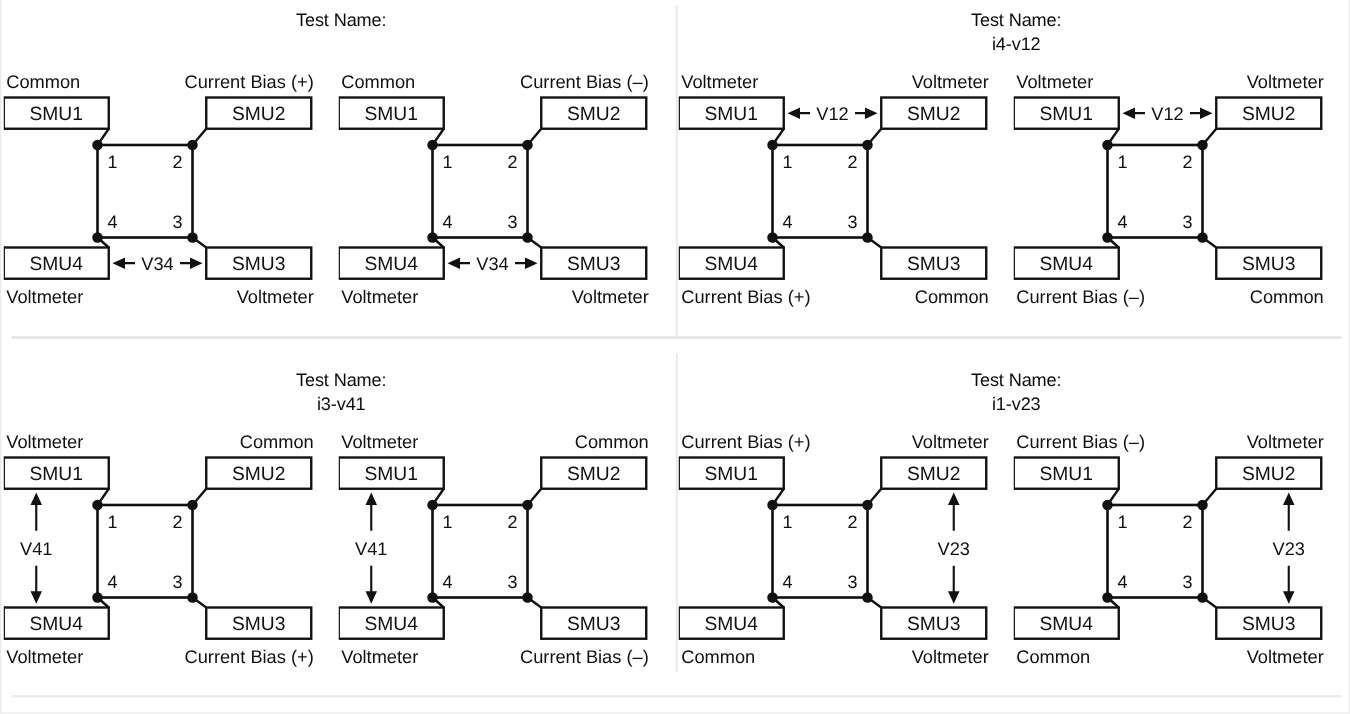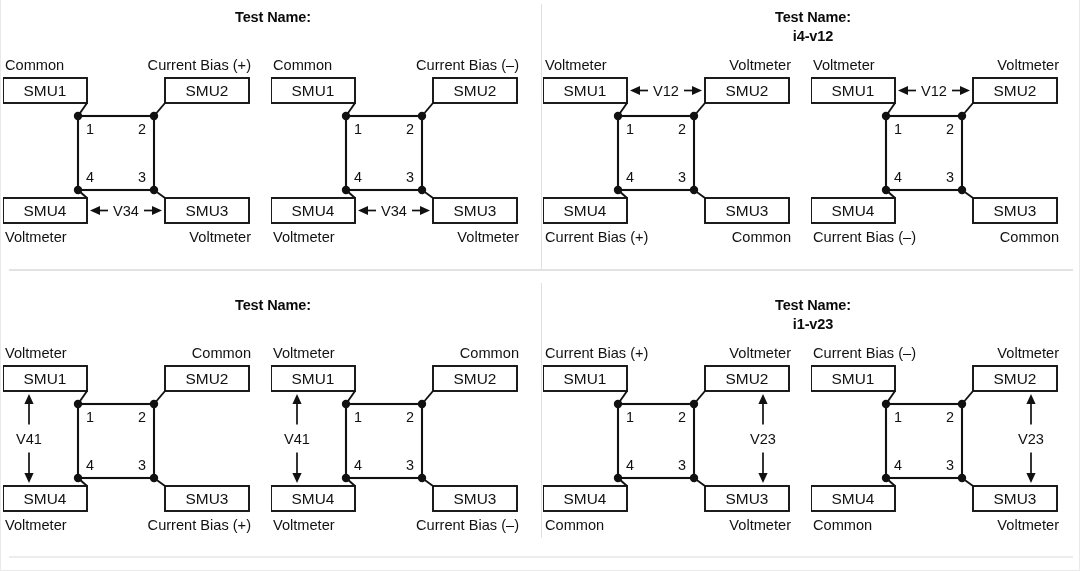--- a/index.html
+++ b/index.html
@@ -31,21 +31,21 @@
     background:#ececec;
   }
   .divider-v2{
     position:absolute;left:540px;top:283px;width:1px;height:255px;
     background:#e0e0e0;
   }
   .quad{position:absolute;width:540px;height:285px;}
   .q-title{
     position:absolute;left:0;top:8px;width:540px;
     text-align:center;
-    font-size:14.5px;font-weight:bold;line-height:1.28;
+    font-size:14.5px;font-weight:normal;line-height:1.28;
     letter-spacing:-0.1px;
     color:#0b0b0b;
   }
   .q-title .l2{display:block;}
   .pairwrap{position:absolute;left:0;top:46px;width:540px;height:200px;}
   svg.vdp{display:block;}
   .cell{position:absolute;top:0;width:270px;height:200px;}
   .cell.left{left:0;}
   .cell.right{left:268px;}
   text{font-family:"Liberation Sans","DejaVu Sans",sans-serif;fill:#111;}
@@ -248,21 +248,21 @@
               <polygon points="87,44.5 97,39.9 97,49.1" class="arwhead"></polygon>
               <line x1="141" y1="44.5" x2="150" y2="44.5" class="arw"></line>
               <polygon points="159,44.5 149,39.9 149,49.1" class="arwhead"></polygon>
               <text x="123" y="49.7" text-anchor="middle" class="t-v">V12</text>
             </g>
           </svg>
         </div>
       </div>
     </div>
     <div class="quad" style="left: 2px; top: 288px;">
-      <div class="q-title"><span>Test Name:</span></div>
+      <div class="q-title"><span>Test Name:</span><span class="l2">i3-v41</span></div>
       <div class="pairwrap">
         <div class="cell left">
           <svg width="270" height="200" viewBox="0 0 270 200" class="vdp">
             <rect x="75" y="70" width="76" height="74" class="wire"></rect>
             <line x1="75" y1="70" x2="84" y2="57" class="lead"></line>
             <line x1="151" y1="70" x2="162" y2="57" class="lead"></line>
             <line x1="75" y1="144" x2="84" y2="152" class="lead"></line>
             <line x1="151" y1="144" x2="162" y2="152" class="lead"></line>
             <circle cx="75" cy="70" r="4.2" class="dot"></circle>
             <circle cx="151" cy="70" r="4.2" class="dot"></circle>

